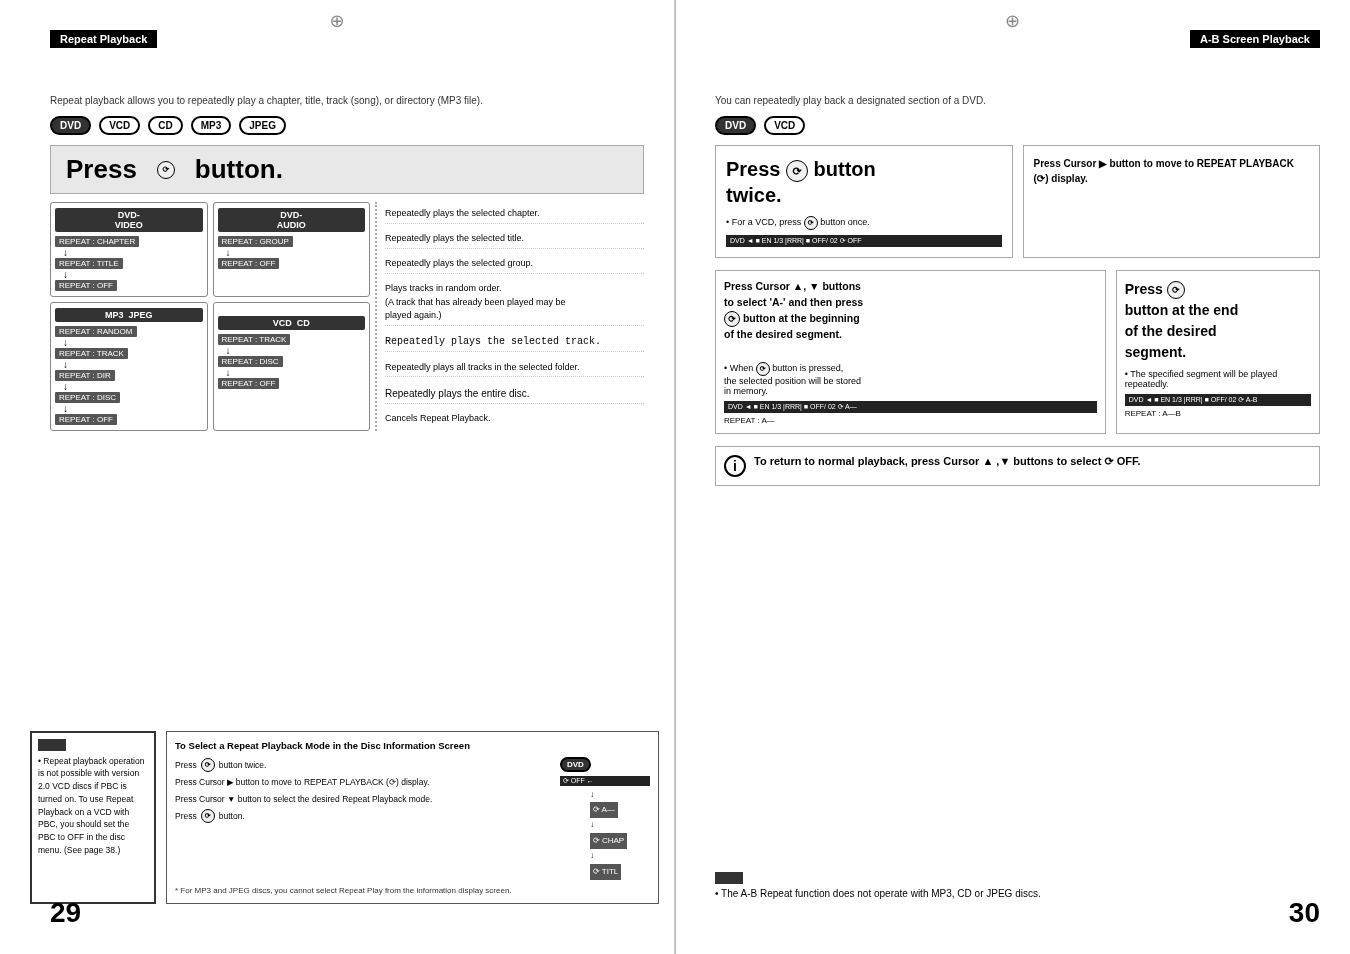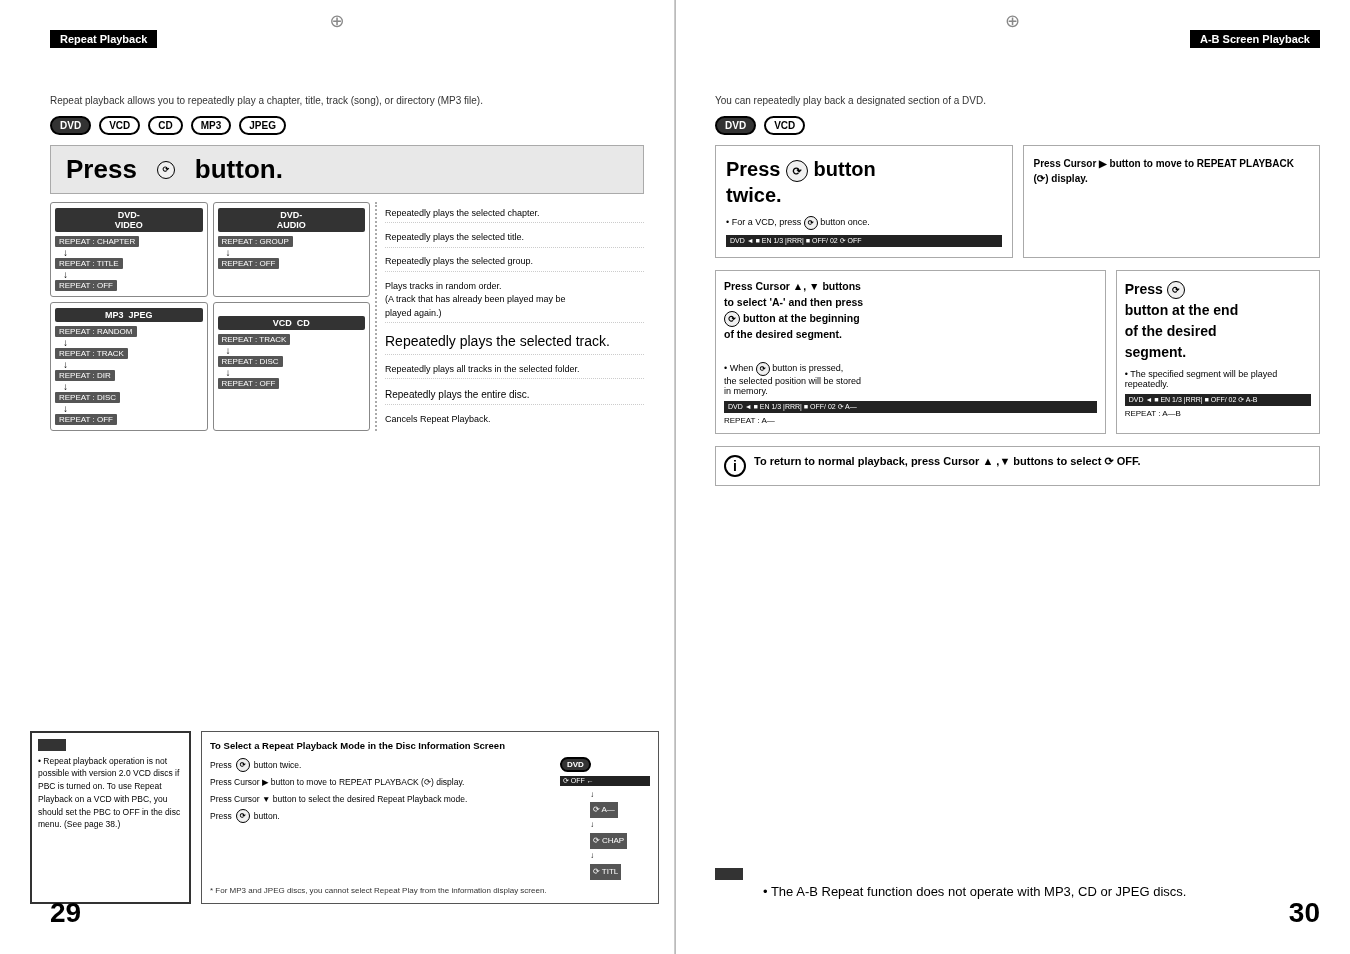--- a/index.html
+++ b/index.html
@@ -265,31 +265,31 @@
             </div>
           </div>
         </div>
       </div>
 
       <div style="flex: 1; border-left: 2px dotted #aaa; padding-left: 8px; display: flex; flex-direction: column; justify-content: space-around;">
         <div style="font-size: 9px; line-height: 1.5; padding: 2px 0; border-bottom: 1px dotted #ccc;">Repeatedly plays the selected chapter.</div>
         <div style="font-size: 9px; line-height: 1.5; padding: 2px 0; border-bottom: 1px dotted #ccc;">Repeatedly plays the selected title.</div>
         <div style="font-size: 9px; line-height: 1.5; padding: 2px 0; border-bottom: 1px dotted #ccc;">Repeatedly plays the selected group.</div>
         <div style="font-size: 9px; line-height: 1.5; padding: 2px 0; border-bottom: 1px dotted #ccc;">Plays tracks in random order.<br>(A track that has already been played may be<br>played again.)</div>
-        <div style="font-size: 14px; line-height: 1.5; padding: 2px 0; border-bottom: 1px dotted #ccc;">Repeatedly plays the selected track.</div>
+        <div style="font-size: 10px; line-height: 1.5; padding: 2px 0; border-bottom: 1px dotted #ccc; font-family: Liberation Mono, monospace;">Repeatedly plays the selected track.</div>
         <div style="font-size: 9px; line-height: 1.5; padding: 2px 0; border-bottom: 1px dotted #ccc;">Repeatedly plays all tracks in the selected folder.</div>
         <div style="font-size: 10px; line-height: 1.5; padding: 2px 0; border-bottom: 1px dotted #ccc;">Repeatedly plays the entire disc.</div>
         <div style="font-size: 9px; line-height: 1.5; padding: 2px 0;">Cancels Repeat Playback.</div>
       </div>
 
     </div>
 
     <div style="display: flex; gap: 10px; position: absolute; bottom: 50px; left: 30px; right: 15px;">
 
-      <div style="width: 161px; border: 2px solid #333; padding: 6px; font-size: 8.5px; line-height: 1.5; flex-shrink: 0;">
+      <div style="width: 126px; border: 2px solid #333; padding: 6px; font-size: 8.5px; line-height: 1.5; flex-shrink: 0;">
         <div style="background: #333; color: #fff; width: 28px; height: 12px; margin-bottom: 4px; font-size: 8px; padding-left: 2px;"></div>
         <span>• Repeat playback operation is not possible with version 2.0 VCD discs if PBC is turned on. To use Repeat Playback on a VCD with PBC, you should set the PBC to OFF in the disc menu. (See page 38.)</span>
       </div>
 
       <div style="flex: 1; border: 1.5px solid #555; padding: 8px;">
         <div style="font-size: 9.5px; font-weight: bold; margin-bottom: 6px;">
           To Select a Repeat Playback Mode in the Disc Information Screen
         </div>
         <div style="display: flex; gap: 8px;">
           <div style="flex: 1; font-size: 8.5px; line-height: 2;">
@@ -384,20 +384,20 @@
 
     </div>
 
     <div style="display: flex; align-items: flex-start; gap: 8px; margin-bottom: 20px; border: 1px solid #aaa; padding: 8px;">
       <div style="width: 22px; height: 22px; border: 2px solid #000; border-radius: 50%; display: flex; align-items: center; justify-content: center; font-weight: bold; font-size: 14px; flex-shrink: 0;">i</div>
       <div style="font-size: 11px; font-weight: bold;">To return to normal playback, press Cursor ▲ ,▼ buttons to select ⟳ OFF.</div>
     </div>
 
     <div style="position: absolute; bottom: 55px; left: 40px; right: 30px;">
       <div style="background: #333; color: #fff; width: 28px; height: 12px; margin-bottom: 4px; font-size: 8px;"></div>
-      <div style="font-size: 13px; margin-left: 48px;">• The A-B Repeat function does not operate with MP3, CD or JPEG discs.</div>
+      <div style="font-size: 10px;">• The A-B Repeat function does not operate with MP3, CD or JPEG discs.</div>
     </div>
 
     <div class="page-number-right">30</div>
 
   </div>
 
 </div>
 
 </body></html>

